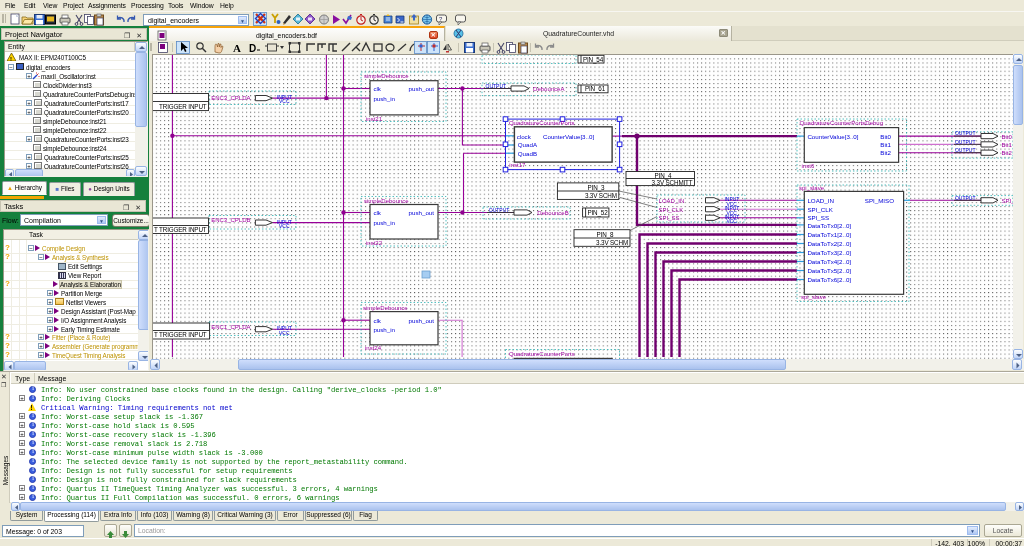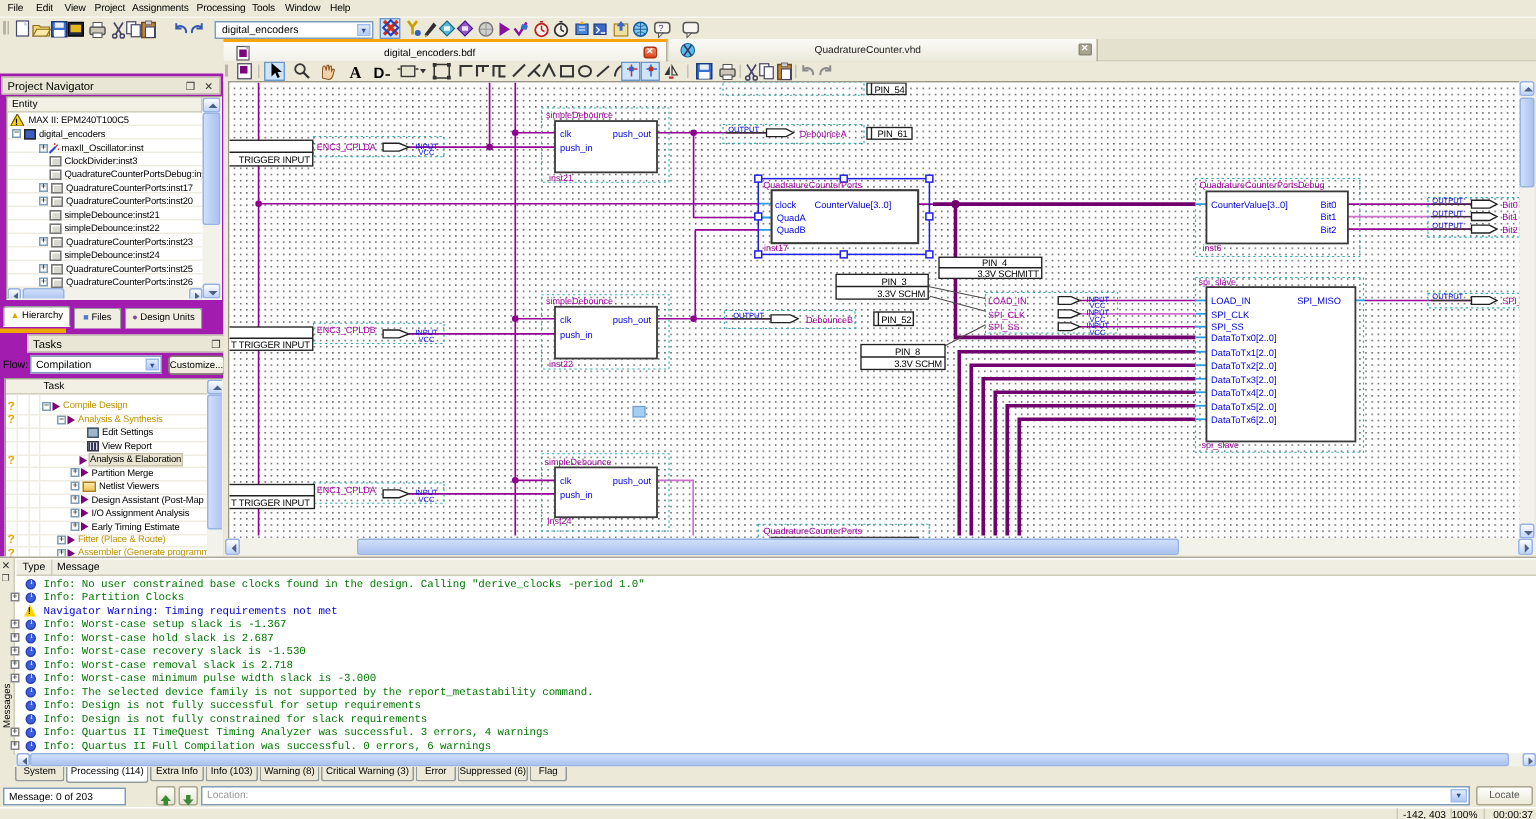--- a/index.html
+++ b/index.html
@@ -8,21 +8,21 @@
 .abs { position:absolute; }
 
 #menubar { position:absolute; left:0; top:0; width:1024px; height:11px; background:#ece9d8; font-size:6.8px; color:#000; letter-spacing:-0.1px; }
 #menubar span { position:absolute; top:2px; }
 
 #toolbar1 { position:absolute; left:0; top:11px; width:1024px; height:15px; background:#ece9d8; border-top:1px solid #f7f6f1; }
 #combo1 { position:absolute; left:143px; top:2px; width:106px; height:12px; background:#fff; border:1px solid #7f9db9; font-size:7px; }
 #combo1 .t { position:absolute; left:4px; top:2px; }
 .dropbtn { position:absolute; right:1px; top:1px; width:9px; height:8px; background:linear-gradient(#e2ecfd,#aec7f2); border:1px solid #9ebcf0; font-size:5px; color:#30508c; text-align:center; line-height:8px; }
 
-#leftdock { position:absolute; left:0; top:26px; width:149px; height:345px; background:#a21caf;margin-top:23px; }
+#leftdock { position:absolute; left:0; top:26px; width:149px; height:345px; background:#15803d; }
 .pane-title { position:relative; height:12px; background:#e9e6d5; border:1px solid #c6c3b2; font-size:7.5px; padding-left:3px; line-height:11px; color:#000; }
 .pane-title .btns { position:absolute; right:2px; top:1px; font-size:7px; color:#333; letter-spacing:2px; }
 .treebox { background:#fff; border:1px solid #9d9a88; border-right-color:#f3f2ea; border-bottom-color:#f3f2ea; position:absolute; overflow:hidden; }
 
 .sb { background:#f2f1ea; position:absolute; }
 .sbthumb { position:absolute; background:linear-gradient(90deg,#cfdefc,#aac2ee); border:1px solid #98b4e4; border-radius:2px; }
 .sbthumbh { position:absolute; background:linear-gradient(#cfdefc,#aac2ee); border:1px solid #98b4e4; border-radius:2px; }
 .sbarr { position:absolute; background:linear-gradient(#fdfefe,#c0d4f8); border:1px solid #98b4e4; border-radius:2px; }
 .sbarr svg { display:block; margin:auto; }
 
@@ -262,21 +262,21 @@
           </svg>
         </div>
     </div>
   </div>
 
   <div class="xtab" style="left:2px;top:155px;width:45px;background:#fdfcf7;border-bottom:1px solid #fdfcf7;z-index:2"><span style="color:#e8a000;font-size:6px">▲</span> Hierarchy</div>
   <div class="xtab" style="left:49px;top:156px;width:32px"><span style="color:#5577cc;font-size:6px">■</span> Files</div>
   <div class="xtab" style="left:83px;top:156px;width:52px"><span style="color:#884499;font-size:6px">●</span> Design Units</div>
   <div class="abs" style="left:0;top:170px;width:44px;height:3px;background:#f0a500"></div>
 
-  <div class="abs" style="left:18px;top:174px;width:146px;height:16px">
+  <div class="abs" style="left:0;top:174px;width:146px;height:16px">
     <div class="pane-title">Tasks<span class="btns">❐ ✕</span></div>
   </div>
   <div class="abs" style="left:2px;top:188px;width:146px;height:14px;font-size:7px">
     <span style="position:absolute;left:0;top:3px">Flow:</span>
     <div class="abs" style="left:18px;top:0;width:88px;height:12px;background:#fff;border:1px solid #7f9db9">
       <span style="position:absolute;left:3px;top:2px">Compilation</span>
         <span class="dropbtn">▼</span>
     </div>
     <div class="abs" style="left:110px;top:0;width:38px;height:13px;background:linear-gradient(#fefefb,#ece9d8);border:1px solid #7c7c69;border-radius:3px;text-align:center;line-height:11px;font-size:6.4px">Customize...</div>
   </div>
@@ -799,48 +799,48 @@
     <div style="position:absolute;left:1px;top:1px;font-size:7px;color:#333">✕</div>
     <div style="position:absolute;left:1px;top:9px;font-size:6px;color:#333">❐</div>
     <div style="position:absolute;left:-15px;top:95px;font-size:6.5px;transform:rotate(-90deg);transform-origin:center;width:40px;text-align:center">Messages</div>
   </div>
 
   <div class="abs" style="left:11px;top:1px;width:1013px;height:11px;background:#f0eee2;border-bottom:1px solid #cfccbc;font-size:7px">
     <span style="position:absolute;left:4px;top:1.5px">Type</span>
     <span style="position:absolute;left:27px;top:1.5px">Message</span>
     <div style="position:absolute;left:23px;top:0;width:1px;height:11px;background:#cfccbc"></div>
   </div>
-  <div id="msgrows" style="position:absolute;left:2px;top:13px;width:851px;height:119px;font-size:7.2px">
+  <div id="msgrows" style="position:absolute;left:14px;top:13px;width:851px;height:119px;font-size:7.2px">
     <div class="mrow" style="top:0px">
         <span class="mi"></span>
         <span class="mtxt">Info: No user constrained base clocks found in the design. Calling "derive_clocks -period 1.0"</span>
       </div>
     <div class="mrow" style="top:9px">
         <span class="mexp">+</span>
         <span class="mi"></span>
-        <span class="mtxt">Info: Partition Clocks</span>
+        <span class="mtxt">Info: Deriving Clocks</span>
       </div>
     <div class="mrow" style="top:18px">
         <span class="mw"></span>
-        <span class="mtxt" style="color:#0000cc">Navigator Warning: Timing requirements not met</span>
+        <span class="mtxt" style="color:#0000cc">Critical Warning: Timing requirements not met</span>
       </div>
     <div class="mrow" style="top:27px">
         <span class="mexp">+</span>
         <span class="mi"></span>
         <span class="mtxt">Info: Worst-case setup slack is -1.367</span>
       </div>
     <div class="mrow" style="top:36px">
         <span class="mexp">+</span>
         <span class="mi"></span>
-        <span class="mtxt">Info: Worst-case hold slack is 2.687</span>
+        <span class="mtxt">Info: Worst-case hold slack is 0.595</span>
       </div>
     <div class="mrow" style="top:45px">
         <span class="mexp">+</span>
         <span class="mi"></span>
-        <span class="mtxt">Info: Worst-case recovery slack is -1.530</span>
+        <span class="mtxt">Info: Worst-case recovery slack is -1.396</span>
       </div>
     <div class="mrow" style="top:54px">
         <span class="mexp">+</span>
         <span class="mi"></span>
         <span class="mtxt">Info: Worst-case removal slack is 2.718</span>
       </div>
     <div class="mrow" style="top:63px">
         <span class="mexp">+</span>
         <span class="mi"></span>
         <span class="mtxt">Info: Worst-case minimum pulse width slack is -3.000</span>

